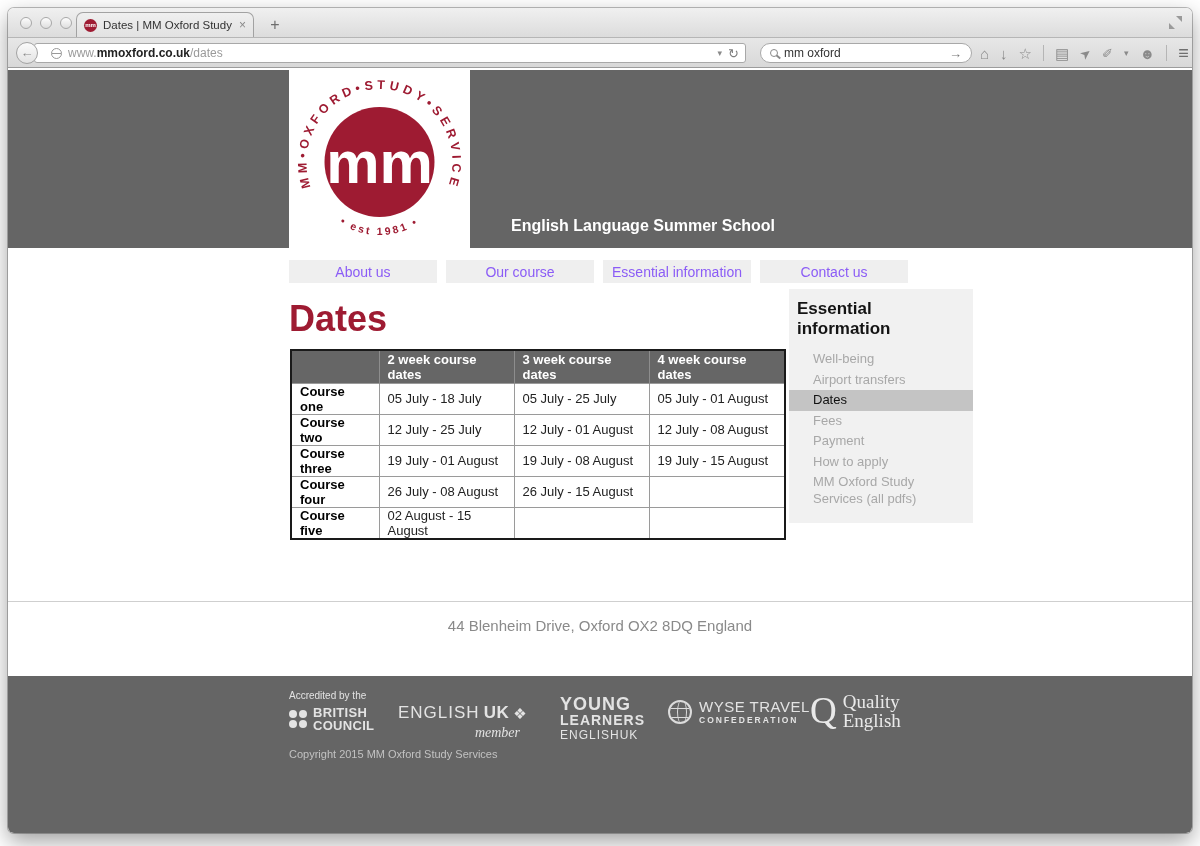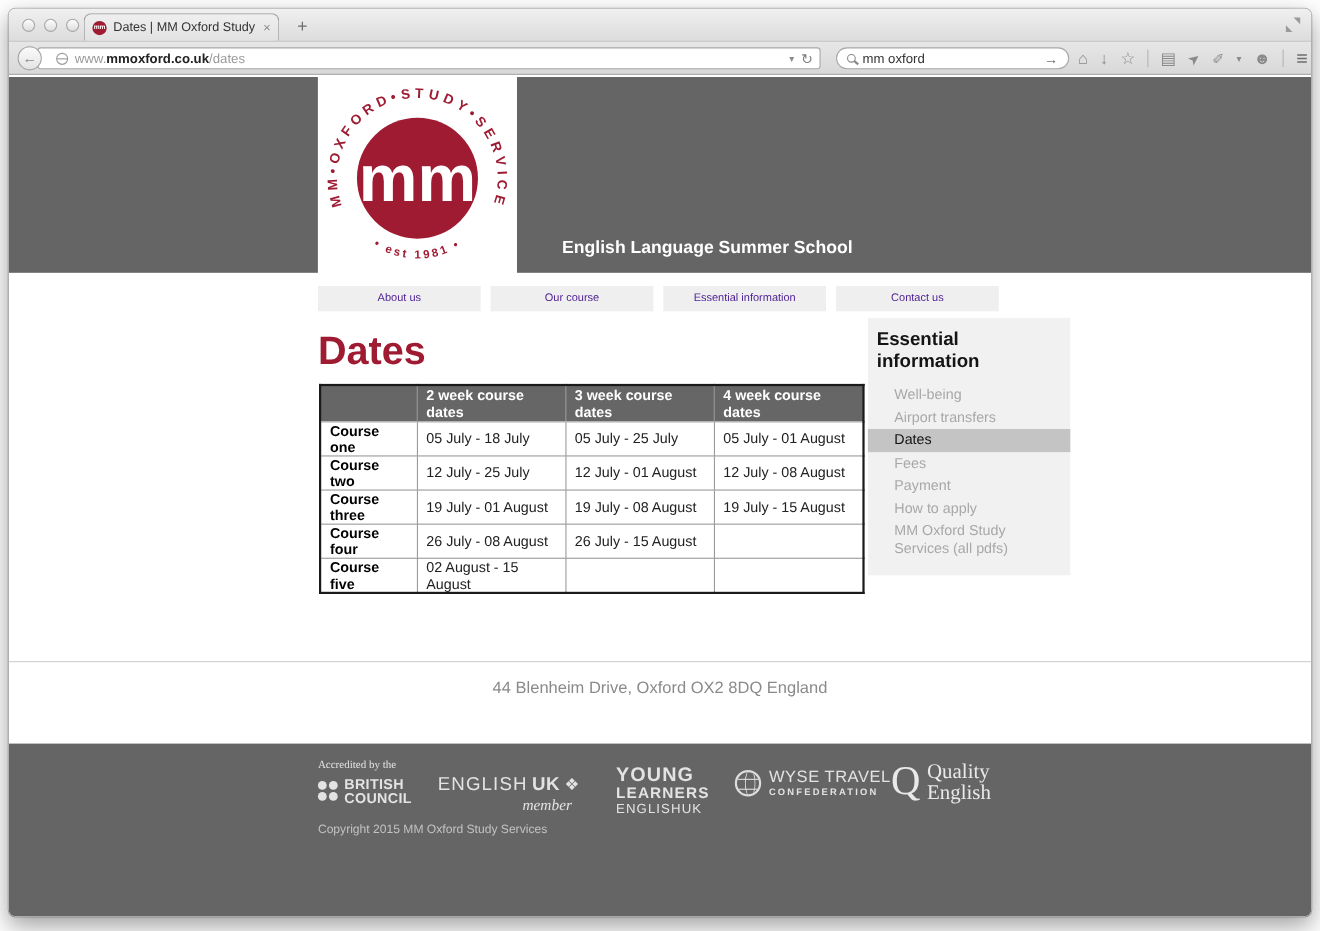--- a/index.html
+++ b/index.html
@@ -51,21 +51,21 @@
   .menu-btn { font-size:18px; color:#6f6f6f; letter-spacing:0; }
 
   
   .viewport { position:absolute; top:61px; left:0; right:0; bottom:0; background:#fff; overflow:hidden; }
 
   .site-header { position:absolute; top:1px; left:0; right:0; height:178px; background:#656565; }
   .logo-box { position:absolute; top:1px; left:281px; width:181px; height:184px; background:#fff; z-index:2; }
   .tagline { position:absolute; top:148px; left:503px; color:#fff; font-size:16px; font-weight:bold; z-index:2; }
 
   .nav-row { position:absolute; top:191px; left:281px; display:flex; gap:9px; z-index:2; }
-  .nav-btn { width:148px; height:23px; background:#efefef; color:#4c1d95; font-size:10px; display:flex; align-items:center; justify-content:center; }
+  .nav-btn { width:148px; height:23px; background:#efefef; color:#8b5cf6; font-size:14px; display:flex; align-items:center; justify-content:center; }
 
   .page-title { position:absolute; top:229px; left:281px; font-size:36px; font-weight:bold; color:#9e1b32; }
 
   table.dates { position:absolute; top:280px; left:282px; width:494px; border-collapse:collapse; table-layout:fixed;
     border:2px solid #1a1a1a; }
   table.dates th, table.dates td { font-size:13px; padding:0 8px; height:31px; vertical-align:middle; text-align:left; }
   table.dates th { background:#666; color:#fff; font-weight:bold; height:33px; border-left:1px solid #8d8d8d; }
   table.dates th:first-child { border-left:none; }
   table.dates td { border:1px solid #9a9a9a; color:#222; background:#fff; }
   table.dates td.rowlabel { font-weight:bold; color:#000; }
@@ -74,21 +74,21 @@
   .sidebar h2 { font-size:17px; font-weight:bold; color:#141414; padding:4px 10px 10px 8px; }
   .side-item { font-size:13px; color:#a8a8a8; padding:2px 24px; line-height:16.5px; }
   .side-item.active { background:#c4c4c4; color:#111; }
 
   .content-divider { position:absolute; top:532px; left:0; right:0; border-top:1px solid #cfcfcf; }
   .contact { position:absolute; top:546px; left:0; right:0; text-align:center; color:#8a8a8a; font-size:15px; line-height:22px; }
 
   .site-footer { position:absolute; top:607px; left:0; right:0; bottom:0; background:#656565; color:#d9d9d9; }
   .flogo { position:absolute; top:14px; }
   .bc { left:281px; }
-  .bc .small { font-size:10px; margin-bottom:5px; color:#e3e3e3;font-family:Liberation Serif, serif; }
+  .bc .small { font-size:10px; margin-bottom:5px; color:#e3e3e3; }
   .bc-row { display:flex; gap:6px; align-items:center; }
   .bc-dots { display:grid; grid-template-columns:8px 8px; grid-gap:2px; }
   .bc-dots i { width:8px; height:8px; border-radius:50%; background:#e3e3e3; }
   .bc-name { font-size:13px; font-weight:bold; line-height:13px; letter-spacing:.3px; color:#e3e3e3; }
   .euk { left:390px; top:27px; width:140px; text-align:right; color:#e3e3e3; }
   .euk-top { font-size:17px; letter-spacing:1px; display:flex; align-items:center; justify-content:flex-start; gap:4px; }
   .euk-top b { letter-spacing:.5px; }
   .diamond { font-size:15px; line-height:1; }
   .euk .member { font-family:"Liberation Serif", serif; font-style:italic; font-size:14px; margin-top:2px; margin-right:18px; }
   .yl { left:552px; top:20px; color:#e3e3e3; }

